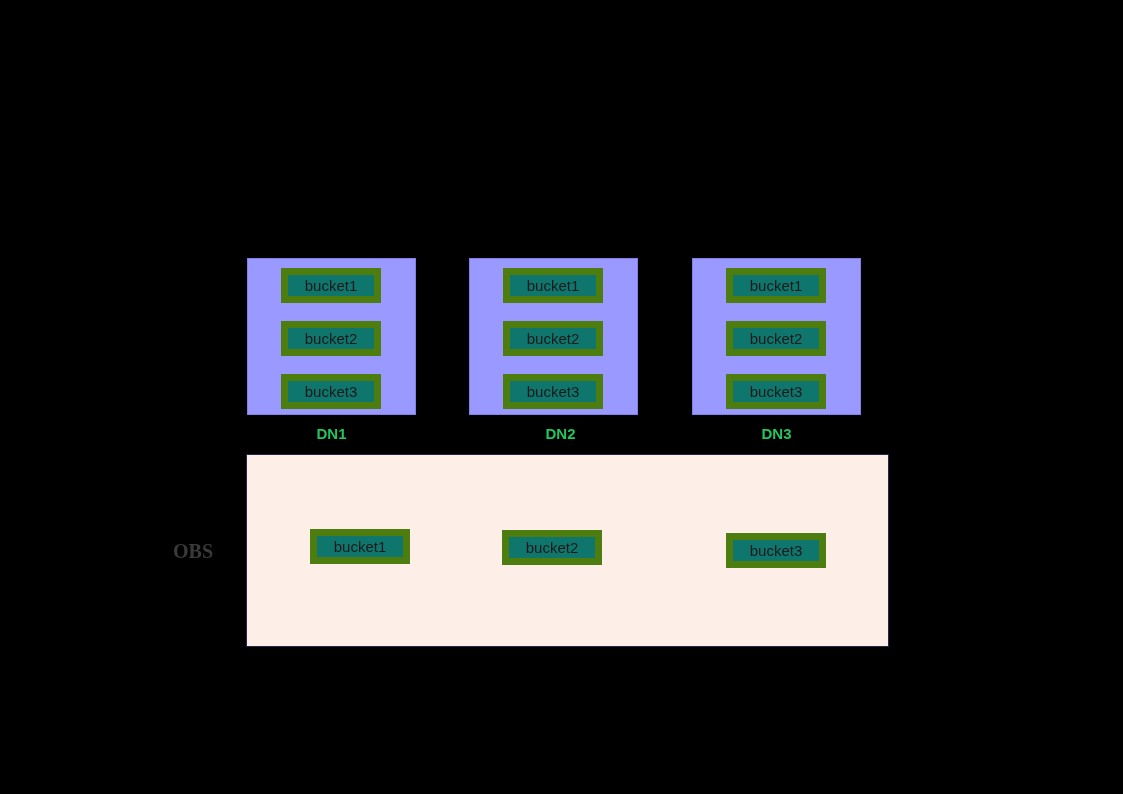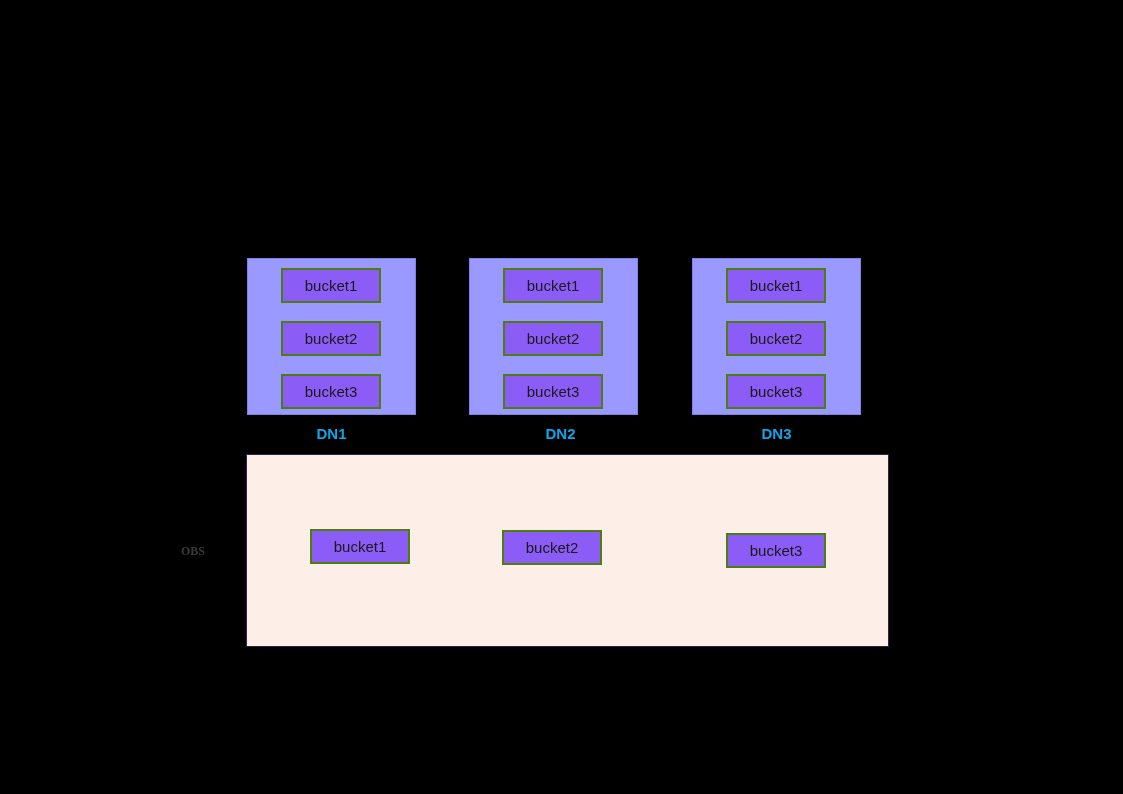--- a/index.html
+++ b/index.html
@@ -24,42 +24,42 @@
     border: 1px solid #8080e8;
     box-sizing: border-box;
   }
   .dn-group-1 { left: 247px; }
   .dn-group-2 { left: 469px; }
   .dn-group-3 { left: 692px; }
   .bucket {
     position: absolute;
     width: 100px;
     height: 35px;
-    background: #8b5cf6;
-    border: 2px solid #4d7c0f;
+    background: #0f766e;
+    border: 7px solid #4d7c0f;
     box-sizing: border-box;
     display: flex;
     align-items: center;
     justify-content: center;
     font-size: 15px;
     color: #1a1a1a;
   }
   .dn-group .bucket { left: 33px; }
   .bucket-row-1 { top: 9px; }
   .bucket-row-2 { top: 62px; }
   .bucket-row-3 { top: 115px; }
   .dn-label {
     position: absolute;
     top: 425px;
     width: 169px;
     height: 18px;
     text-align: center;
     font-size: 15px;
     font-weight: 600;
-    color: #0ea5e9;
+    color: #22c55e;
     line-height: 18px;
   }
   .dn-label-1 { left: 247px; }
   .dn-label-2 { left: 476px; }
   .dn-label-3 { left: 692px; }
   .obs-box {
     position: absolute;
     left: 246px;
     top: 454px;
     width: 643px;
@@ -73,21 +73,21 @@
   .obs-bucket-3 { left: 479px; top: 78px; }
   .obs-label {
     position: absolute;
     left: 162px;
     top: 542px;
     width: 62px;
     height: 18px;
     text-align: center;
     font-family: "Liberation Serif", serif;
     font-weight: 700;
-    font-size: 12px;
+    font-size: 20px;
     color: #3a3a3a;
     line-height: 18px;
   }
 </style>
 </head>
 <body>
 
 <div class="canvas">
 
   <div class="dn-group dn-group-1">

